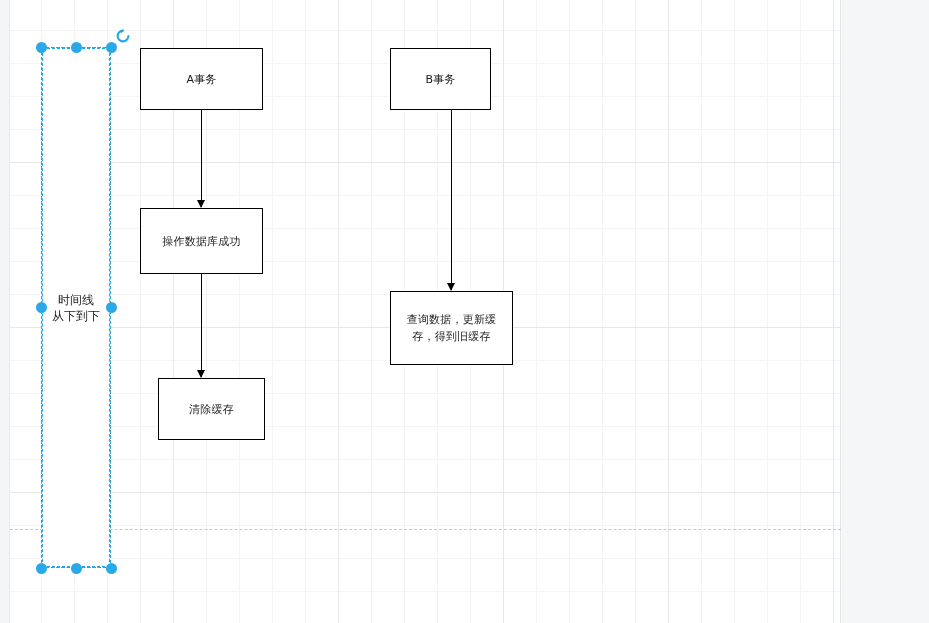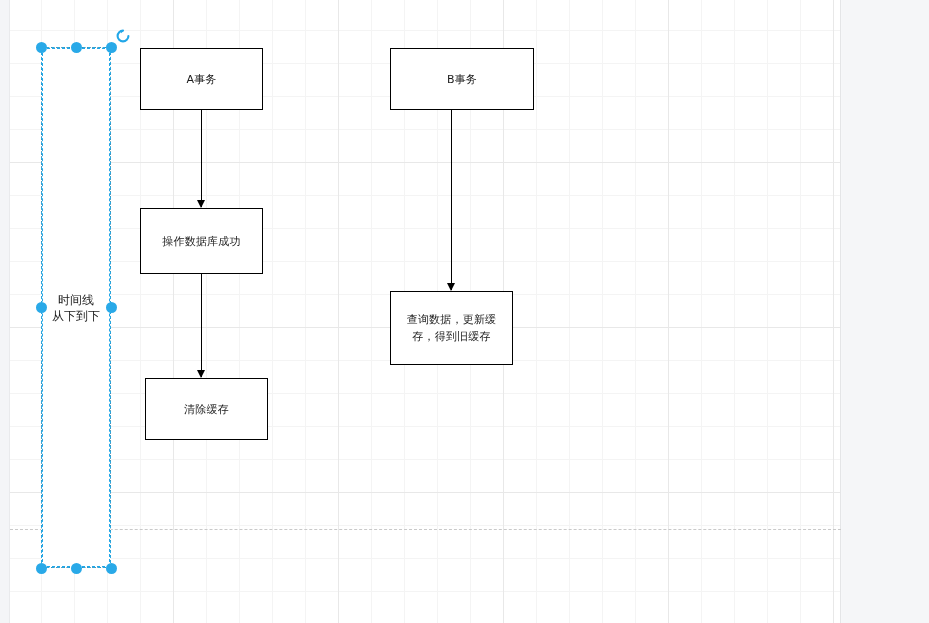--- a/index.html
+++ b/index.html
@@ -161,22 +161,22 @@
 
   <div class="guide-h" style="top: 529px;"></div>
       <div class="edge" style="left: 191px; top: 110px; height: 97px;"></div>
       <div class="edge-head" style="left: 191px; top: 200px;"></div>
       <div class="edge" style="left: 191px; top: 270px; height: 107px;"></div>
       <div class="edge-head" style="left: 191px; top: 370px;"></div>
       <div class="edge" style="left: 441px; top: 110px; height: 180px;"></div>
       <div class="edge-head" style="left: 441px; top: 283px;"></div>
       <div class="node" style="left: 130px; top: 48px; width: 123px; height: 62px;">A事务</div>
       <div class="node" style="left: 130px; top: 208px; width: 123px; height: 66px;">操作数据库成功</div>
-      <div class="node" style="left: 135px; top: 378px; width: 123px; height: 62px;">清除缓存</div>
-      <div class="node" style="left: 380px; top: 48px; width: 144px; height: 62px;">B事务</div>
+      <div class="node" style="left: 148px; top: 378px; width: 107px; height: 62px;">清除缓存</div>
+      <div class="node" style="left: 380px; top: 48px; width: 101px; height: 62px;">B事务</div>
       <div class="node" style="left: 380px; top: 291px; width: 123px; height: 74px;">查询数据，更新缓
 存，得到旧缓存</div>
       <div class="selection" style="left: 31px; top: 47px; width: 70px; height: 521px;">
         <div class="selection-inner"></div>
         <div class="sel-label">时间线
 从下到下</div>
       </div>
       <div class="handle" style="left: 31px; top: 47px;"></div>
       <div class="handle" style="left: 66px; top: 47px;"></div>
       <div class="handle" style="left: 101px; top: 47px;"></div>

